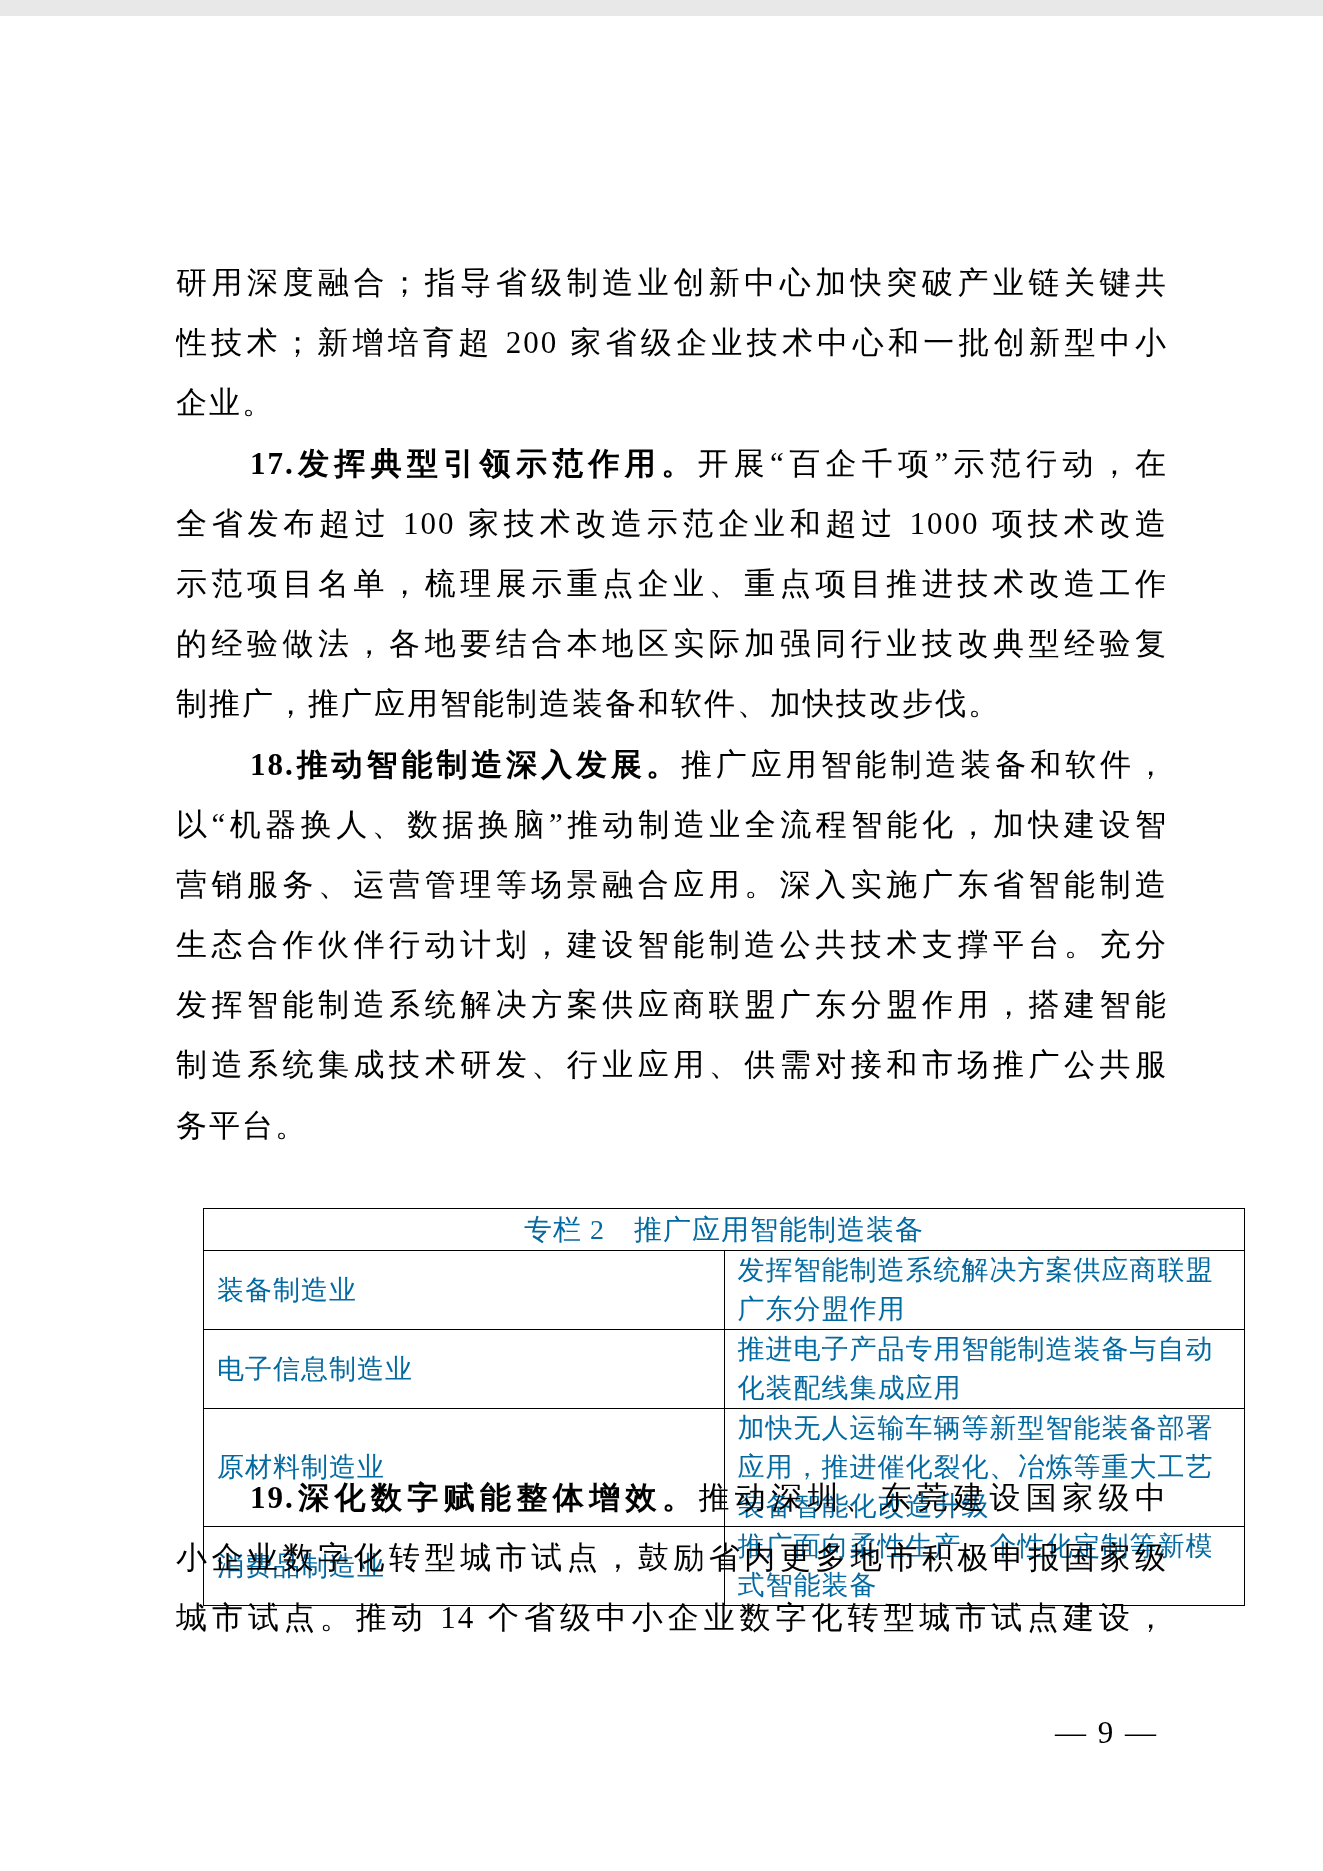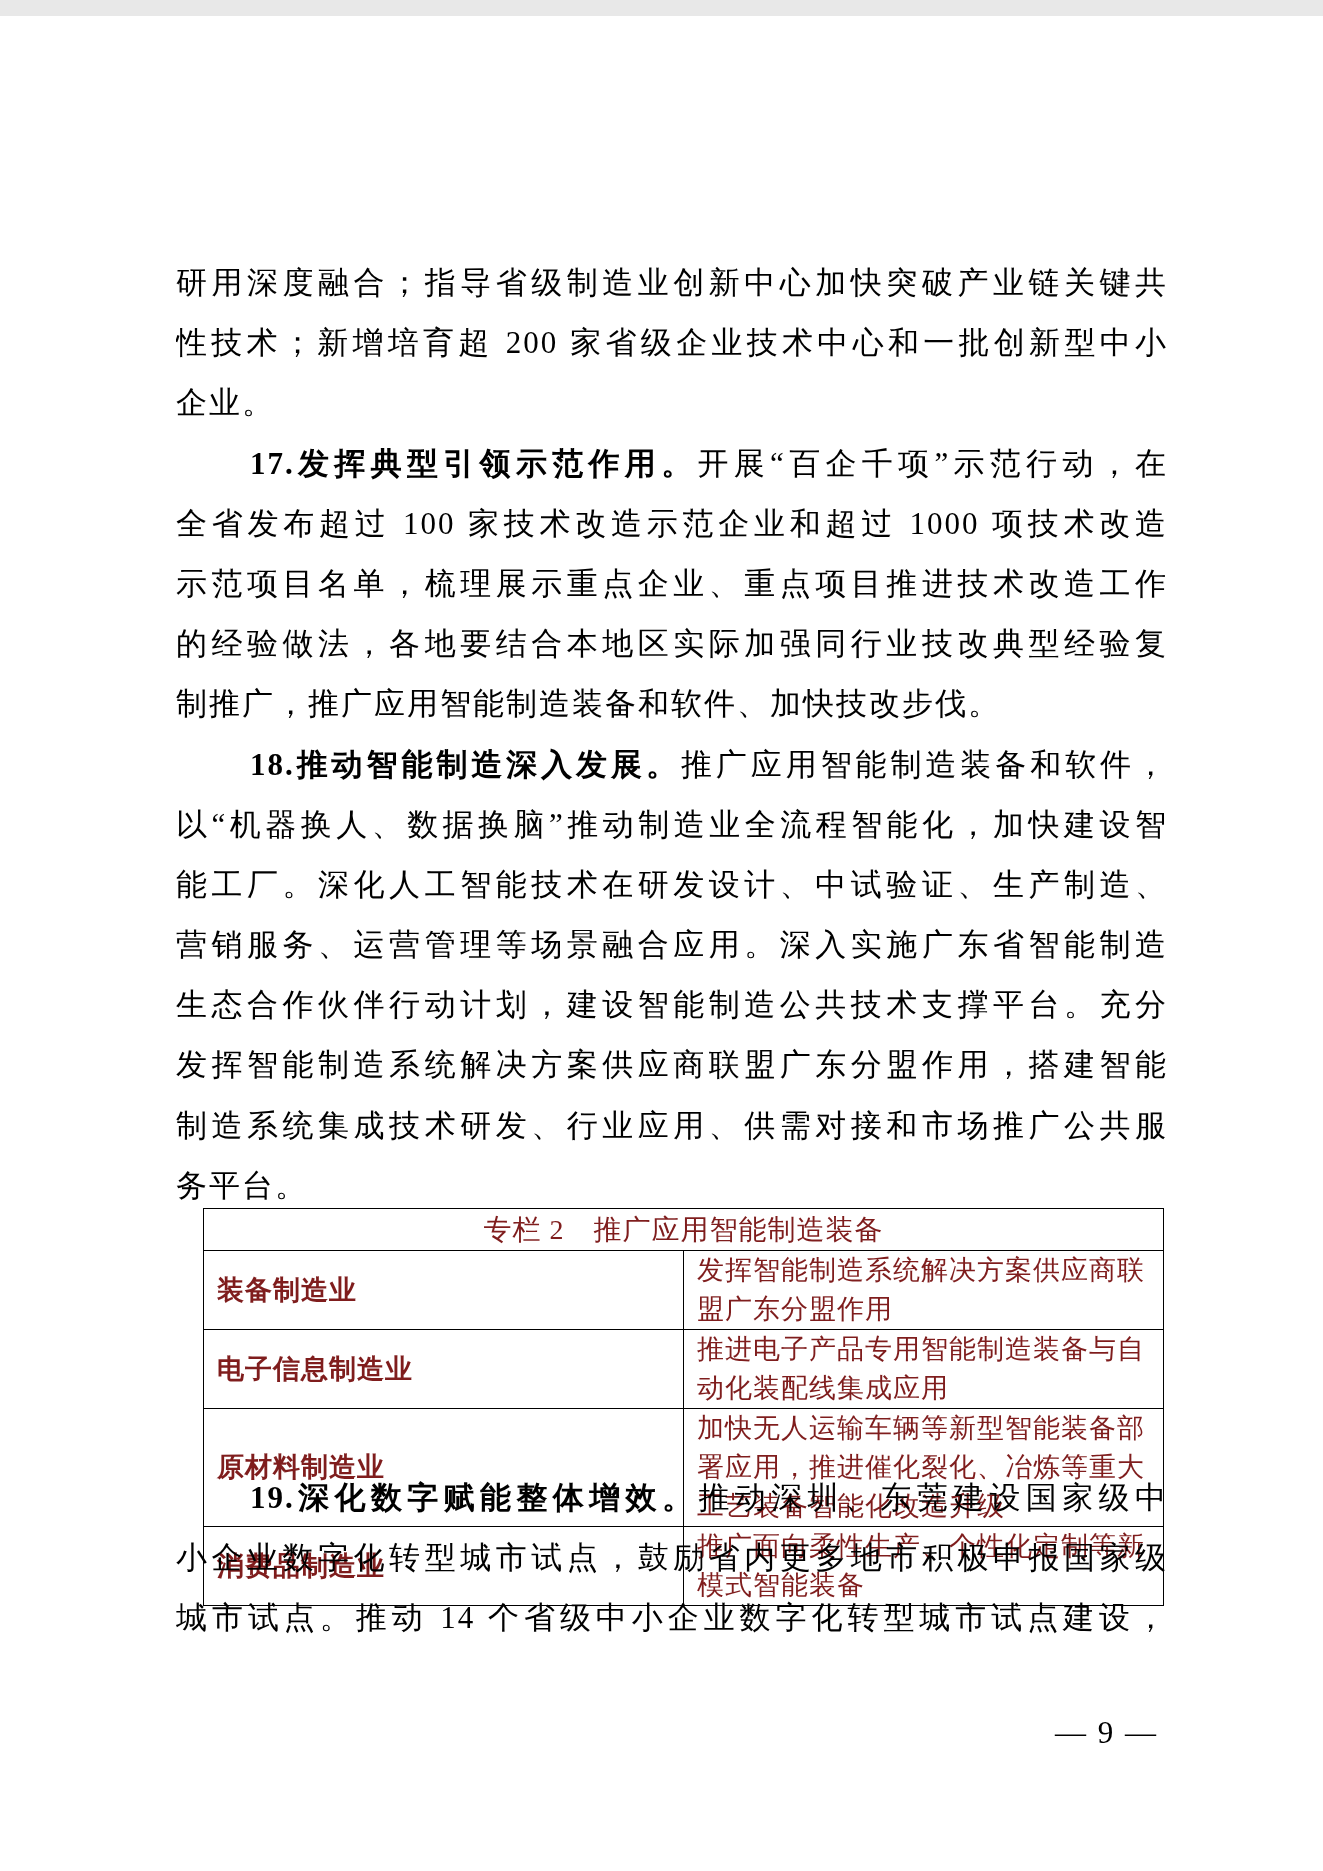--- a/index.html
+++ b/index.html
@@ -31,41 +31,41 @@
     word-break:break-all;
   }
   .line.indent{text-indent:74px;}
   .phead{
     font-weight:700;
     font-family:Liberation Serif, serif;
   }
   .box-table{
     position:absolute;
     left:203px;top:1192px;
-    width:961px;
+    width:1042px;
     border-collapse:collapse;
     table-layout:fixed;
     font-size:27px;
-    color:#7f1d1d;
+    color:#0369a1;
   }
   .box-table td{
     border:1.5px solid #000000;
     padding:0 10px 0 13px;
     line-height:39px;
     vertical-align:middle;
     letter-spacing:1px;
     overflow:hidden;
   }
   .box-table .title-cell{
     text-align:center;
     height:41px;
     font-size:28px;
     padding:0;
   }
-  .box-table .cat-col{width:242px;font-weight:bold;}
+  .box-table .cat-col{width:242px;}
   .box-table tr.r1 td{height:43px;}
   .box-table tr.r2 td{height:41px;}
   .box-table tr.r3 td{height:81px;}
   .box-table tr.r4 td{height:45px;}
   .footer{
     position:absolute;
     top:1697px;
     left:176px;
     width:982px;
     text-align:right;
@@ -83,21 +83,20 @@
     <div class="line fill"><span>研用深度融合；指导省级制造业创新中心加快突破产业链关键共</span></div>
     <div class="line fill"><span>性技术；新增培育超 200 家省级企业技术中心和一批创新型中小</span></div>
     <div class="line"><span>企业。</span></div>
     <div class="line fill indent"><span class="phead">17.发挥典型引领示范作用。</span><span>开展“百企千项”示范行动，在</span></div>
     <div class="line fill"><span>全省发布超过 100 家技术改造示范企业和超过 1000 项技术改造</span></div>
     <div class="line fill"><span>示范项目名单，梳理展示重点企业、重点项目推进技术改造工作</span></div>
     <div class="line fill"><span>的经验做法，各地要结合本地区实际加强同行业技改典型经验复</span></div>
     <div class="line"><span>制推广，推广应用智能制造装备和软件、加快技改步伐。</span></div>
     <div class="line fill indent"><span class="phead">18.推动智能制造深入发展。</span><span>推广应用智能制造装备和软件，</span></div>
     <div class="line fill"><span>以“机器换人、数据换脑”推动制造业全流程智能化，加快建设智</span></div>
-    <div class="line fill"><span>能工厂。深化人工智能技术在研发设计、中试验证、生产制造、</span></div>
     <div class="line fill"><span>营销服务、运营管理等场景融合应用。深入实施广东省智能制造</span></div>
     <div class="line fill"><span>生态合作伙伴行动计划，建设智能制造公共技术支撑平台。充分</span></div>
     <div class="line fill"><span>发挥智能制造系统解决方案供应商联盟广东分盟作用，搭建智能</span></div>
     <div class="line fill"><span>制造系统集成技术研发、行业应用、供需对接和市场推广公共服</span></div>
     <div class="line"><span>务平台。</span></div>
   </div>
 
   <table class="box-table">
     <tbody>
       <tr>

